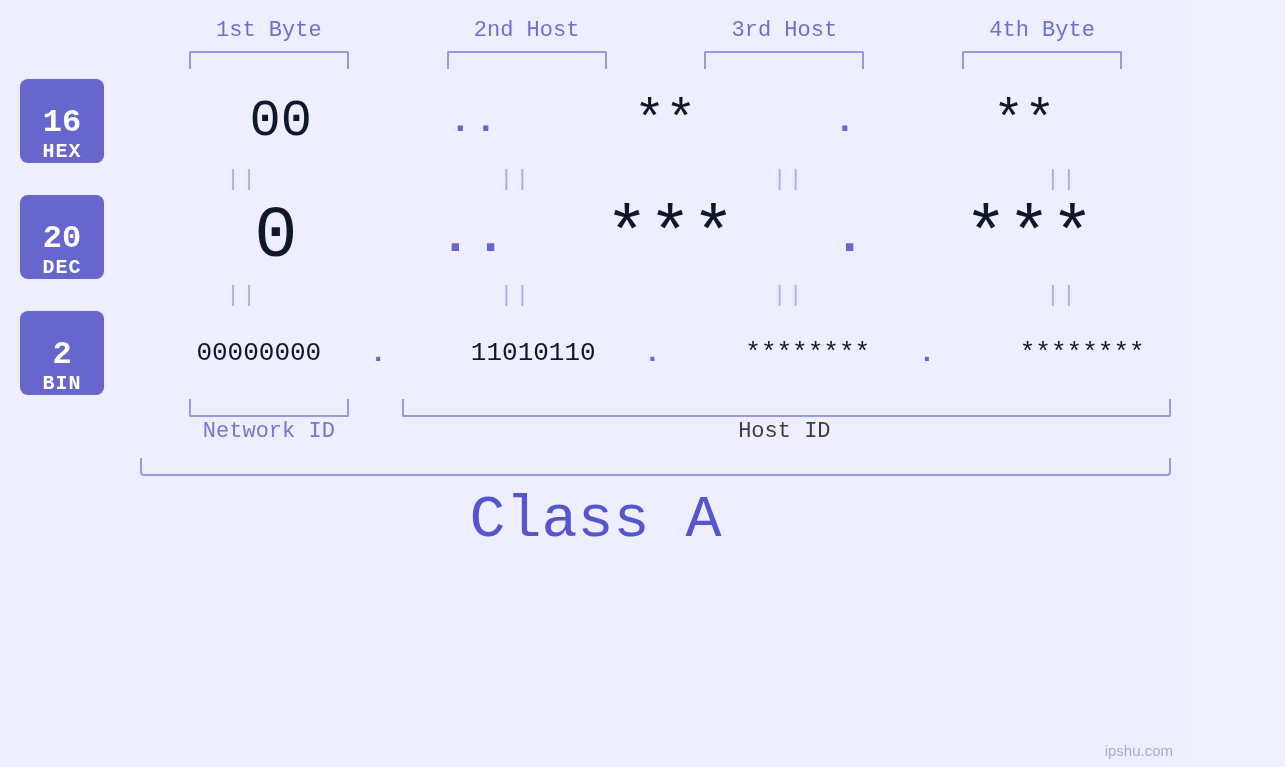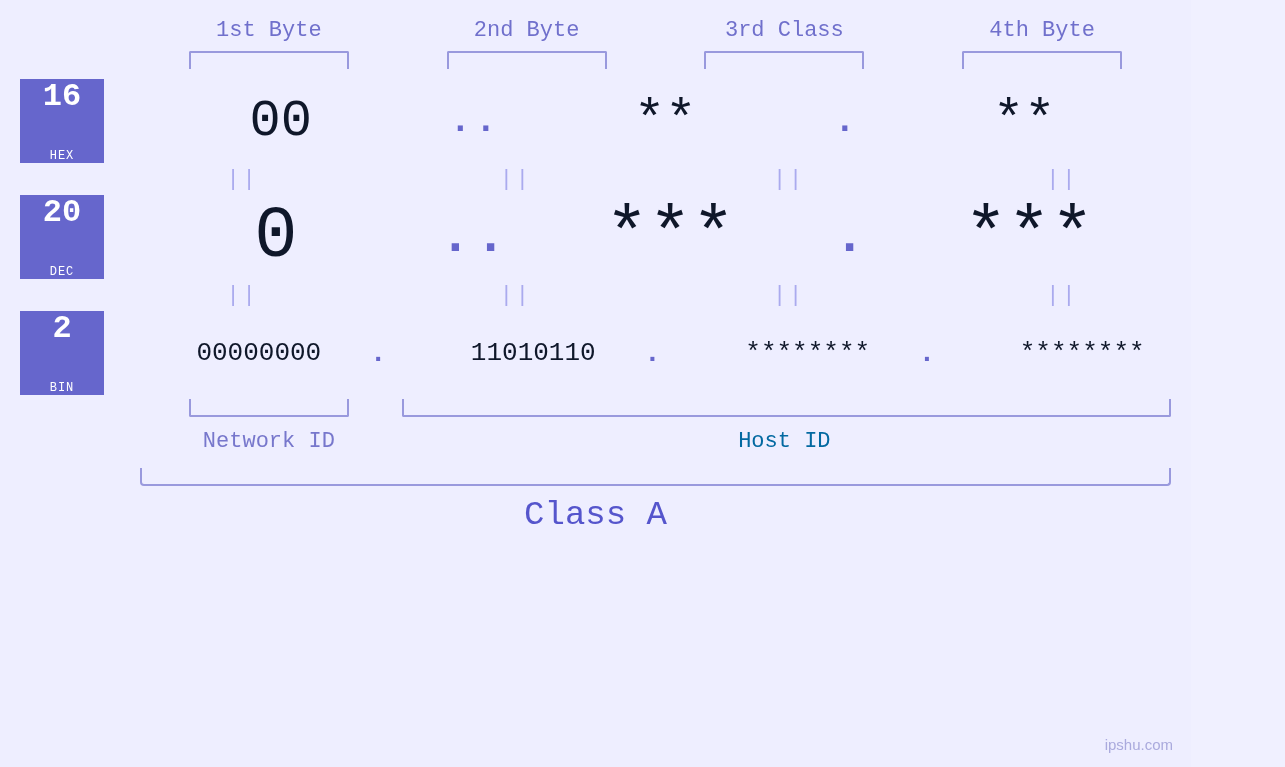--- a/index.html
+++ b/index.html
@@ -68,37 +68,37 @@
     .base-row {
       display: flex;
       align-items: center;
       margin-bottom: 0;
     }
 
     .base-badge {
       width: 84px;
       height: 84px;
       background: #6666cc;
-      border-radius: 0;
+      border-radius: 8px;
       display: flex;
       flex-direction: column;
       align-items: center;
-      justify-content: space-between;
+      justify-content: flex-end;
       color: white;
       flex-shrink: 0;
       margin-right: 10px;
     }
     .base-badge .base-num {
       font-size: 32px;
       font-weight: bold;
       line-height: 1.1;
     }
     .base-badge .base-label {
-      font-size: 12px;
-      font-weight: normal;
+      font-size: 20px;
+      font-weight: bold;
       letter-spacing: 1px;
     }
 
     
     .values-row {
       flex: 1;
       display: flex;
       align-items: center;
       justify-content: flex-start;
     }
@@ -143,54 +143,54 @@
     }
     .eq-dot {
       width: 16px;
       flex-shrink: 0;
     }
 
     .id-labels-row {
       display: flex;
       padding-left: 140px;
       padding-right: 20px;
-      margin-top: 12px;
+      margin-top: 2px;
     }
     .net-label {
       width: 25%;
       text-align: center;
       color: #7777cc;
       font-size: 22px;
     }
     .host-label {
       width: 75%;
       text-align: center;
-      color: #0369a1;
+      color: #404040;
       font-size: 22px;
     }
     .full-bracket {
       height: 18px;
       border: 2px solid #9999dd;
       border-top: none;
       border-radius: 0 0 4px 4px;
     }
 
     
     .class-row {
       text-align: center;
       color: #5555cc;
-      font-size: 34px;
+      font-size: 60px;
       margin-top: 10px;
       font-family: 'Courier New', Courier, monospace;
     }
 
     
     .watermark {
       position: absolute;
-      bottom: 14px;
+      bottom: 8px;
       right: 18px;
       color: #aaaadd;
       font-size: 15px;
       font-family: Arial, sans-serif;
     }
 
     
     .bottom-bracket-container {
       padding-left: 140px;
       padding-right: 20px;
@@ -212,22 +212,22 @@
       margin-top: 14px;
     }
   </style>
 </head>
 <body>
 
 <div class="main-container">
 
   <div class="col-headers">
     <div class="col-header">1st Byte</div>
-    <div class="col-header">2nd Byte</div>
-    <div class="col-header">3rd Class</div>
+    <div class="col-header">2nd Host</div>
+    <div class="col-header">3rd Host</div>
     <div class="col-header">4th Byte</div>
   </div>
 
   <div class="brackets-row">
     <div class="bracket-cell">
         <div class="bracket"></div>
       </div>
     <div class="bracket-cell">
         <div class="bracket"></div>
       </div>

